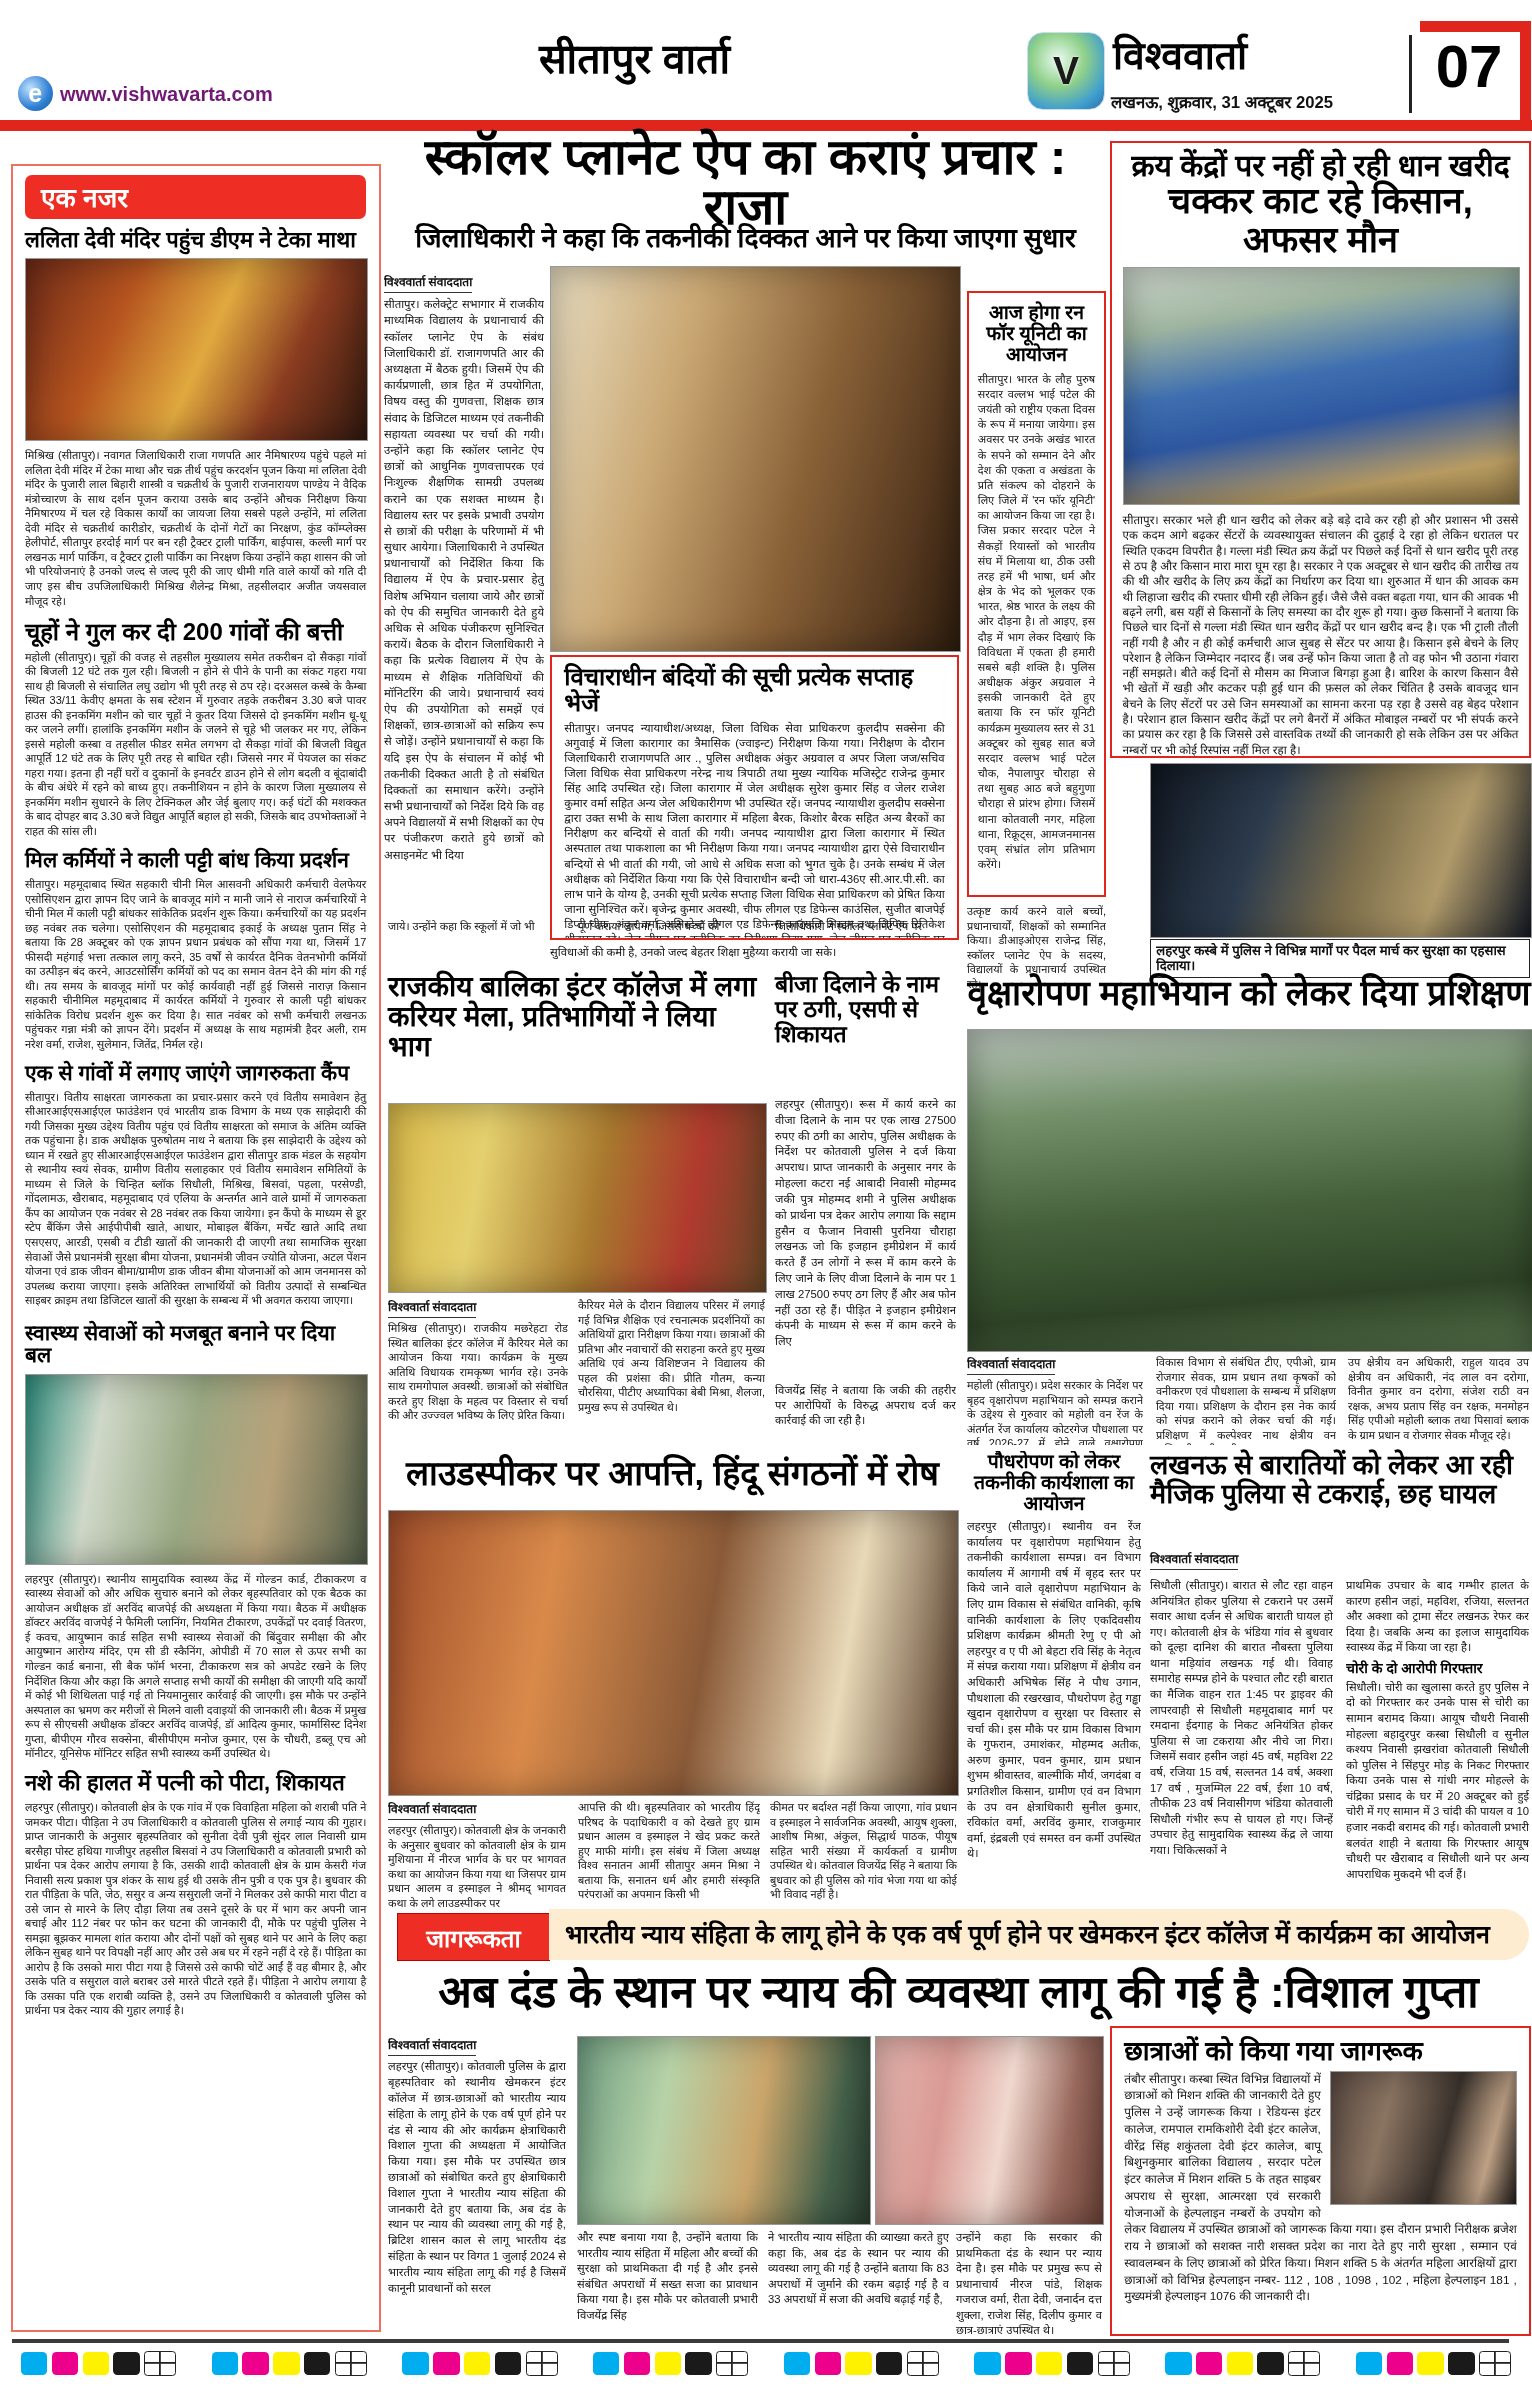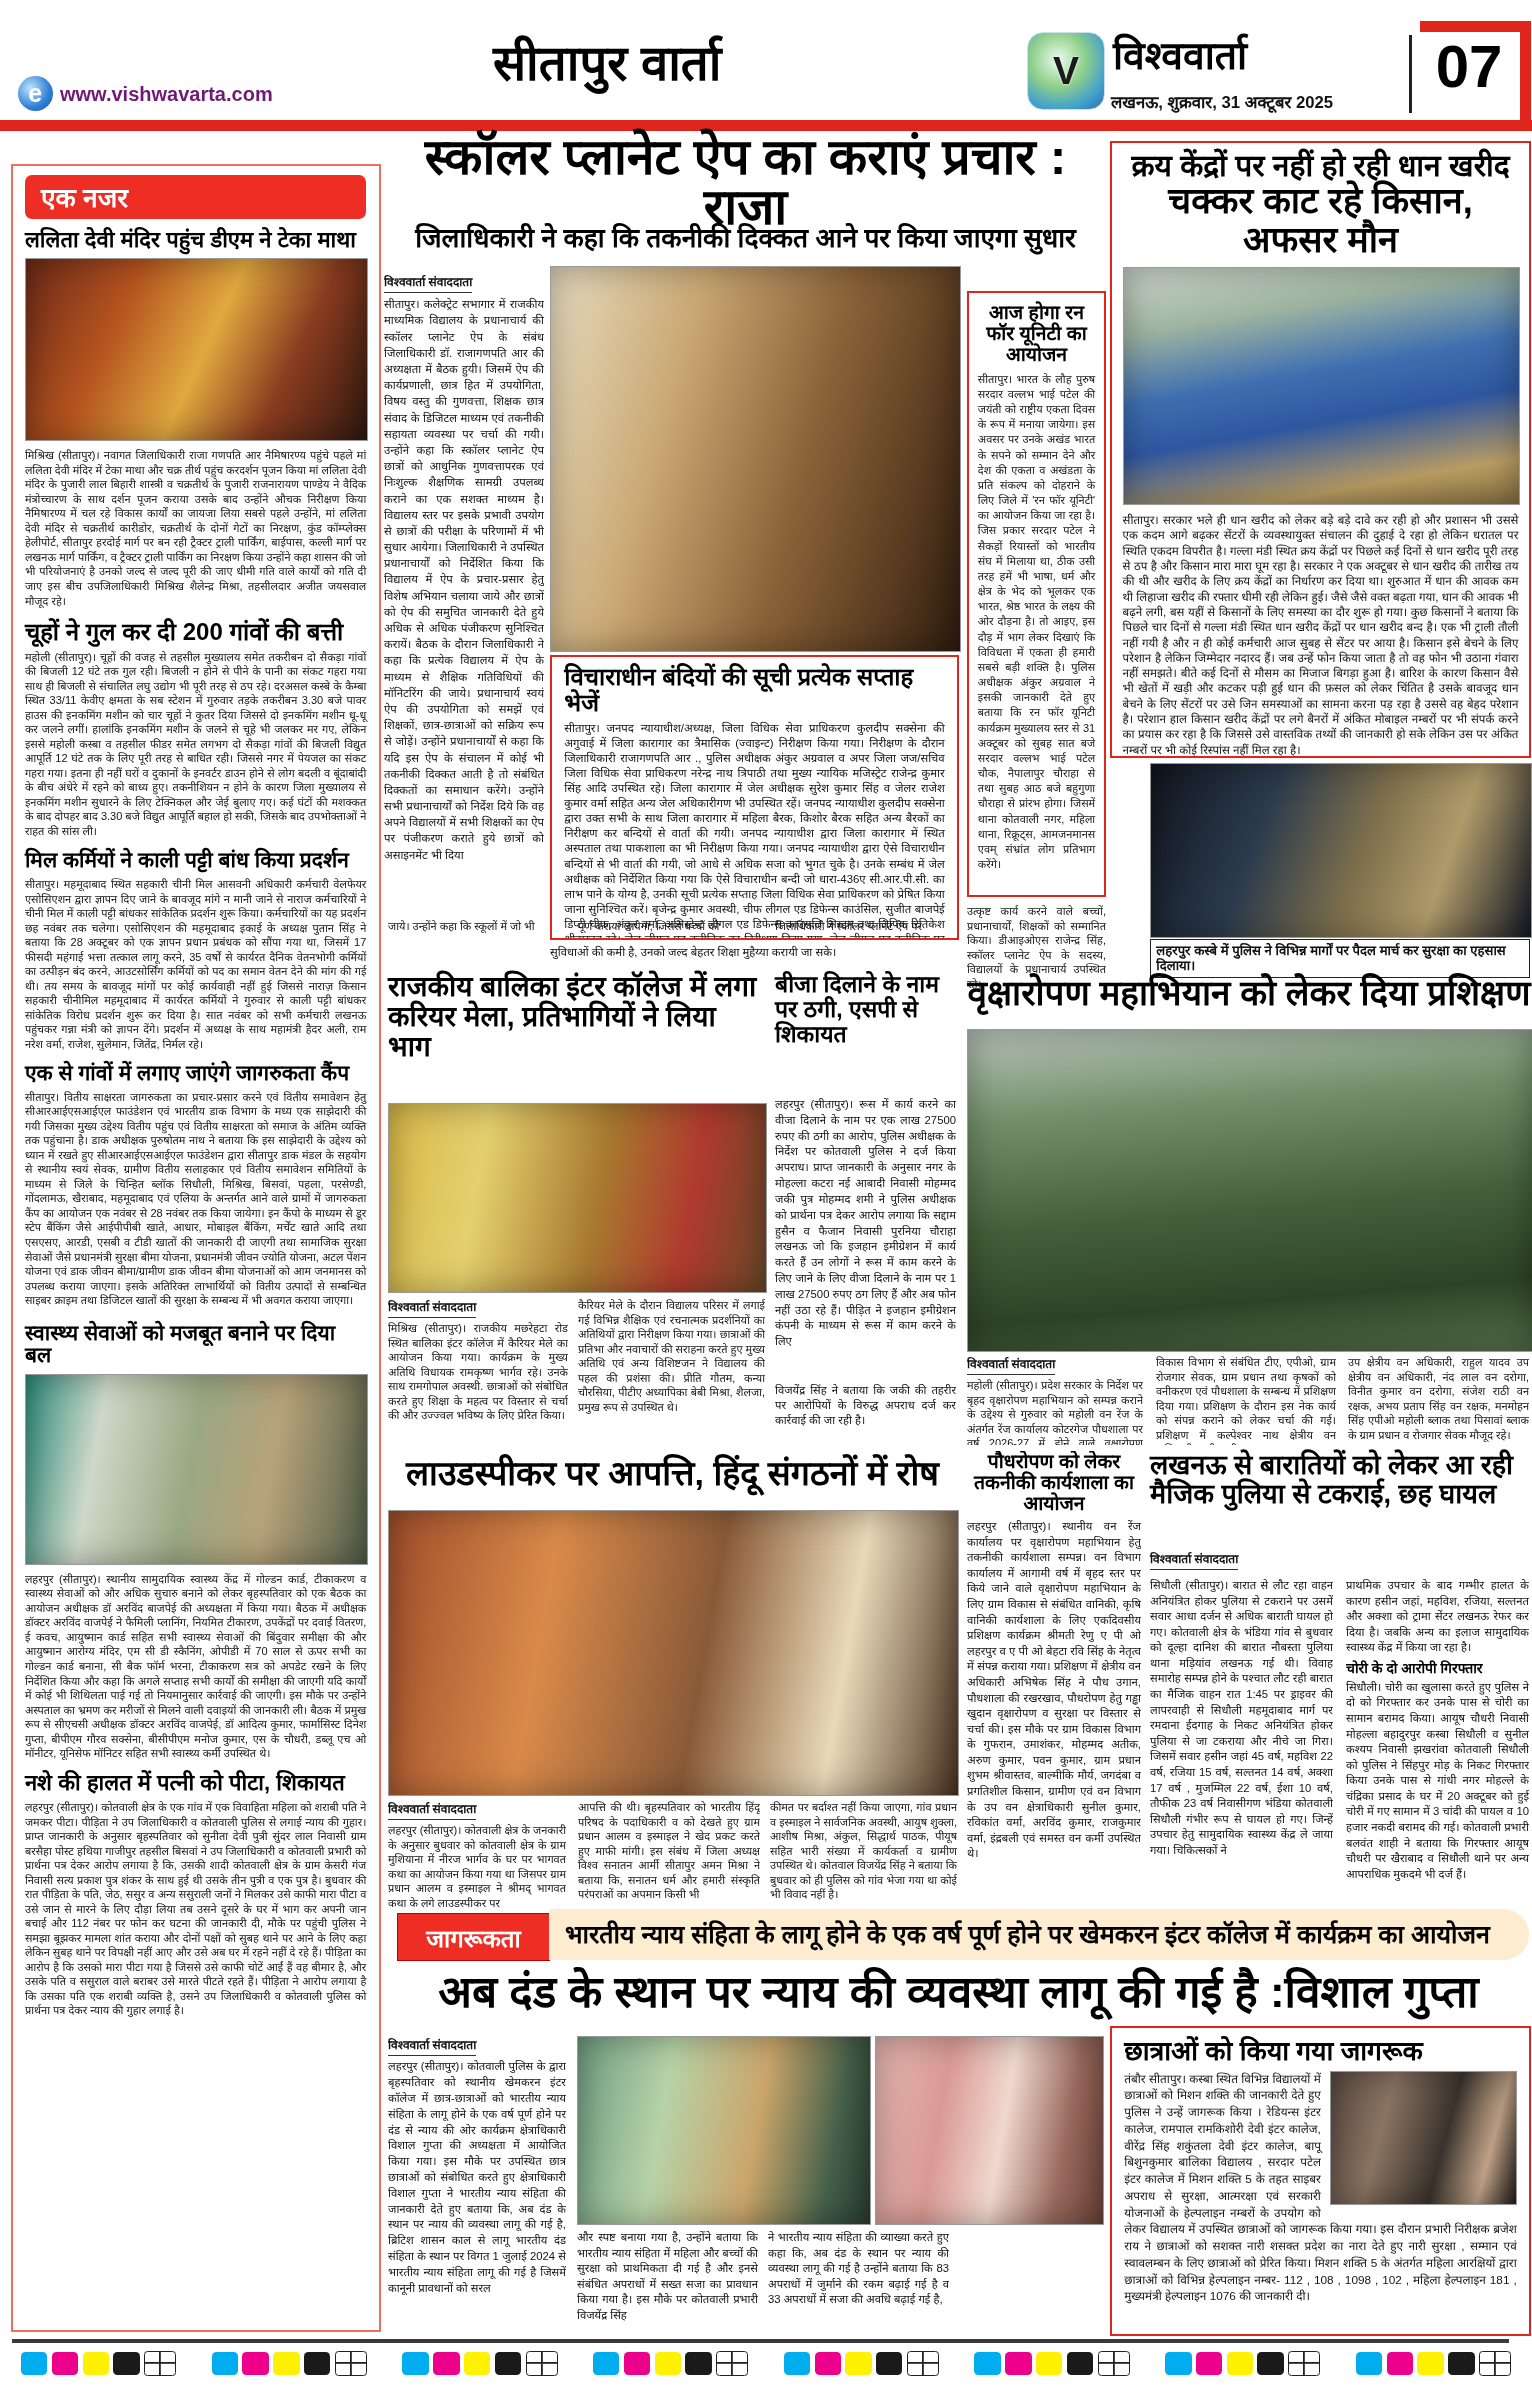--- a/index.html
+++ b/index.html
@@ -35,21 +35,21 @@
 </head>
 <body>
 
 <div id="canvas">
 
   <div class="abs" style="left:17.6px;top:76px;width:35px;height:35px;border-radius:50%;
        background:radial-gradient(circle at 35% 35%,#bfe3ff,#2f7fd4 60%,#145a9e);display:flex;align-items:center;justify-content:center;
        color:#fff;font-weight:bold;font-size:25px;">e</div>
   <div class="abs" style="left:60px;top:83px;width:264px;font-size:20px;font-weight:bold;color:#701a75;">www.vishwavarta.com</div>
 
-  <div class="abs hl" style="left:493px;top:37px;width:317px;font-size:49px;">सीतापुर वार्ता</div>
+  <div class="abs hl" style="left:476px;top:37px;width:317px;font-size:41px;text-align:center;">सीतापुर वार्ता</div>
 
   <div class="abs" style="left:1027px;top:32px;width:76px;height:76px;border-radius:16px;border:0.9px solid #cde;
        background:radial-gradient(circle at 40% 35%,#eafaf0,#8fd08a 40%,#3f9ecf 75%,#2b6ea8);display:flex;align-items:center;justify-content:center;">
        <span style="font-size:39px;font-weight:bold;color:#1b1b1b;text-shadow:0 0 2.6px #fff;">V</span>
     </div>
   <div class="abs hl" style="left:1113px;top:35px;width:282px;font-size:39px;">विश्ववार्ता</div>
   <div class="abs" style="left:1111px;top:90px;width:291px;font-size:16.7px;font-weight:bold;color:#111;">लखनऊ,  शुक्रवार, 31 अक्टूबर 2025</div>
 
   <div class="abs" style="left:1409px;top:35px;width:2.6px;height:78px;background:#222;"></div>
   <div class="abs" style="left:1420px;top:21px;width:111px;height:10.6px;background:#e0251d;"></div>
@@ -195,20 +195,23 @@
     <div class="body-text" style="font-size:11.3px;line-height:1.4;">लहरपुर (सीतापुर)। कोतवाली पुलिस के द्वारा बृहस्पतिवार को स्थानीय खेमकरन इंटर कॉलेज में छात्र-छात्राओं को भारतीय न्याय संहिता के लागू होने के एक वर्ष पूर्ण होने पर दंड से न्याय की ओर कार्यक्रम  क्षेत्राधिकारी विशाल गुप्ता की अध्यक्षता में आयोजित किया गया। इस मौके पर उपस्थित छात्र छात्राओं को संबोधित करते हुए क्षेत्राधिकारी विशाल गुप्ता ने भारतीय न्याय संहिता की जानकारी देते हुए बताया कि, अब दंड के स्थान पर न्याय की व्यवस्था लागू की गई है, ब्रिटिश शासन काल से लागू भारतीय दंड संहिता के स्थान पर विगत 1 जुलाई 2024 से भारतीय न्याय संहिता लागू की गई है जिसमें कानूनी प्रावधानों को सरल</div>
   </div>
   <div class="abs photo ph-stage" style="left:577px;top:2036px;width:292px;height:187px;"></div>
   <div class="abs photo ph-girls" style="left:875px;top:2036px;width:227px;height:187px;"></div>
   <div class="abs clip" style="left:577px;top:2230px;width:181px;height:104px;">
     <div class="body-text" style="font-size:11.3px;line-height:1.38;">और स्पष्ट बनाया गया है, उन्होंने बताया कि भारतीय न्याय संहिता में महिला और बच्चों की सुरक्षा को प्राथमिकता दी गई है और इनसे संबंधित अपराधों में सख्त सजा का प्रावधान किया गया है। इस मौके पर कोतवाली प्रभारी  विजयेंद्र सिंह</div>
   </div>
   <div class="abs clip" style="left:768px;top:2230px;width:181px;height:104px;">
     <div class="body-text" style="font-size:11.3px;line-height:1.38;">ने भारतीय न्याय संहिता की व्याख्या करते हुए कहा कि, अब दंड के स्थान पर न्याय की व्यवस्था लागू की गई है उन्होंने बताया कि 83  अपराधों में जुर्माने की रकम बढ़ाई गई है व 33 अपराधों में सजा की अवधि बढ़ाई गई है,</div>
   </div>
+  <div class="abs clip" style="left:956px;top:2230px;width:146px;height:104px;">
+    <div class="body-text" style="font-size:11.3px;line-height:1.38;">उन्होंने कहा कि सरकार की प्राथमिकता दंड के स्थान पर न्याय देना है। इस मौके पर  प्रमुख रूप से प्रधानाचार्य नीरज पांडे, शिक्षक गजराज वर्मा, रीता देवी, जनार्दन दत्त शुक्ला, राजेश सिंह, दिलीप कुमार व छात्र-छात्राएं उपस्थित थे।</div>
+  </div>
 
   <div class="abs redbox clip" style="left:1110px;top:2026px;width:421px;height:310px;padding:8.8px 12.3px;box-sizing:border-box;">
     <div class="hl" style="font-size:26.4px;margin-bottom:5.3px;">छात्राओं को किया गया जागरूक</div>
     <div class="photo ph-class" style="float:right;width:185px;height:132px;margin:0 0 5.3px 8.8px;"></div>
     <div class="body-text" style="font-size:11.8px;line-height:1.42;">तंबौर सीतापुर। कस्बा स्थित विभिन्न विद्यालयों में छात्राओं को मिशन शक्ति की जानकारी देते हुए पुलिस ने उन्हें जागरूक किया । रेडियन्स इंटर कालेज, रामपाल रामकिशोरी देवी इंटर कालेज, वीरेंद्र सिंह शकुंतला देवी इंटर कालेज, बापू बिशुनकुमार बालिका विद्यालय , सरदार पटेल इंटर कालेज में मिशन शक्ति 5 के तहत साइबर अपराध से सुरक्षा, आत्मरक्षा एवं सरकारी योजनाओं के हेल्पलाइन नम्बरों के उपयोग को लेकर विद्यालय में उपस्थित छात्राओं को जागरूक किया गया। इस दौरान प्रभारी निरीक्षक ब्रजेश राय ने छात्राओं को सशक्त नारी शसक्त प्रदेश का नारा देते हुए नारी सुरक्षा , सम्मान एवं स्वावलम्बन के लिए छात्राओं को प्रेरित किया। मिशन शक्ति 5 के अंतर्गत महिला आरक्षियों द्वारा छात्राओं को विभिन्न हेल्पलाइन नम्बर- 112 , 108 , 1098 , 102 , महिला हेल्पलाइन 181 , मुख्यमंत्री हेल्पलाइन 1076 की जानकारी दी।</div>
   </div>
 
   <div class="abs" style="left:12.3px;top:2339px;width:1497px;height:3.5px;background:#3a3a3a;"></div>
   <div id="marks-row" class="abs" style="left:21px;top:2350px;width:1490px;height:26.4px;display:flex;justify-content:space-between;align-items:center;">
       <div class="markgroup">

